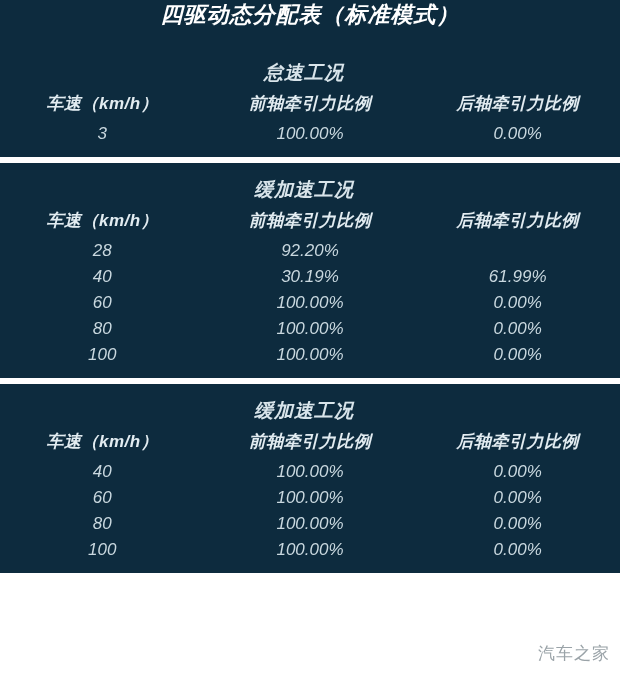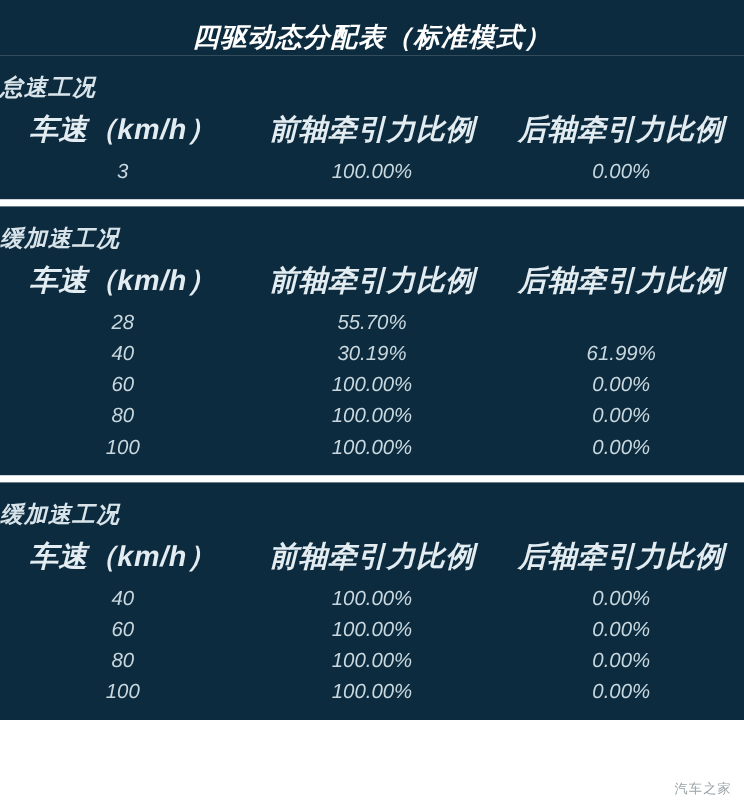--- a/index.html
+++ b/index.html
@@ -17,37 +17,38 @@
   .page {
     position: relative;
     width: 620px;
     height: 673px;
     background: #ffffff;
   }
   .title-bar {
     height: 46px;
     background: #0d2b3e;
     display: flex;
-    align-items: flex-end;
+    align-items: flex-start;
     justify-content: center;
   }
   .title-bar .title {
     font-size: 22px;
     font-weight: bold;
     font-style: italic;
     letter-spacing: 1px;
     color: #ffffff;
     white-space: nowrap;
   }
   .section {
     background: #0d2b3e;
     margin-bottom: 6px;
     padding: 8px 0 10px 0;
   }
   .section-title {
+    text-align: center;
     font-size: 19px;
     font-weight: bold;
     font-style: italic;
     color: #d8e4ea;
     padding: 6px 12px 4px 0;
     letter-spacing: 1px;
   }
   .row {
     display: flex;
     align-items: center;
@@ -57,41 +58,41 @@
   }
   .col {
     flex: 1 1 33.33%;
     text-align: center;
     font-size: 17px;
     font-style: italic;
     color: #cfdde4;
   }
   .header-row .col {
     font-weight: bold;
-    font-size: 24px;
+    font-size: 17px;
     letter-spacing: 0.5px;
     color: #e2ecf1;
   }
   .data-row .col {
     font-size: 17px;
     font-style: italic;
     color: #c9d8df;
     padding: 3px 0;
   }
   .col-speed { flex: 0 0 33%; }
   .col-front { flex: 0 0 34%; }
   .col-rear  { flex: 0 0 33%; }
 
   
   .nudge-right { padding-left: 14px; }
   .footer {
     position: absolute;
     right: 10px;
     bottom: 8px;
-    font-size: 11px;
+    font-size: 17px;
     color: #9aa3a8;
     letter-spacing: 1px;
     font-family: "Liberation Sans", sans-serif;
   }
   .bottom-pad {
     height: 40px;
     background: #ffffff;
   }
 </style>
 </head>
@@ -119,21 +120,21 @@
 
   <div class="section">
     <div class="section-title">缓加速工况</div>
     <div class="row header-row">
       <div class="col col-speed">车速（km/h）</div>
       <div class="col col-front">前轴牵引力比例</div>
       <div class="col col-rear">后轴牵引力比例</div>
     </div>
     <div class="row data-row">
       <div class="col col-speed">28</div>
-      <div class="col col-front">55.70%</div>
+      <div class="col col-front">92.20%</div>
     </div>
     <div class="row data-row">
       <div class="col col-speed">40</div>
       <div class="col col-front">30.19%</div>
       <div class="col col-rear">61.99%</div>
     </div>
     <div class="row data-row">
       <div class="col col-speed">60</div>
       <div class="col col-front">100.00%</div>
       <div class="col col-rear">0.00%</div>

